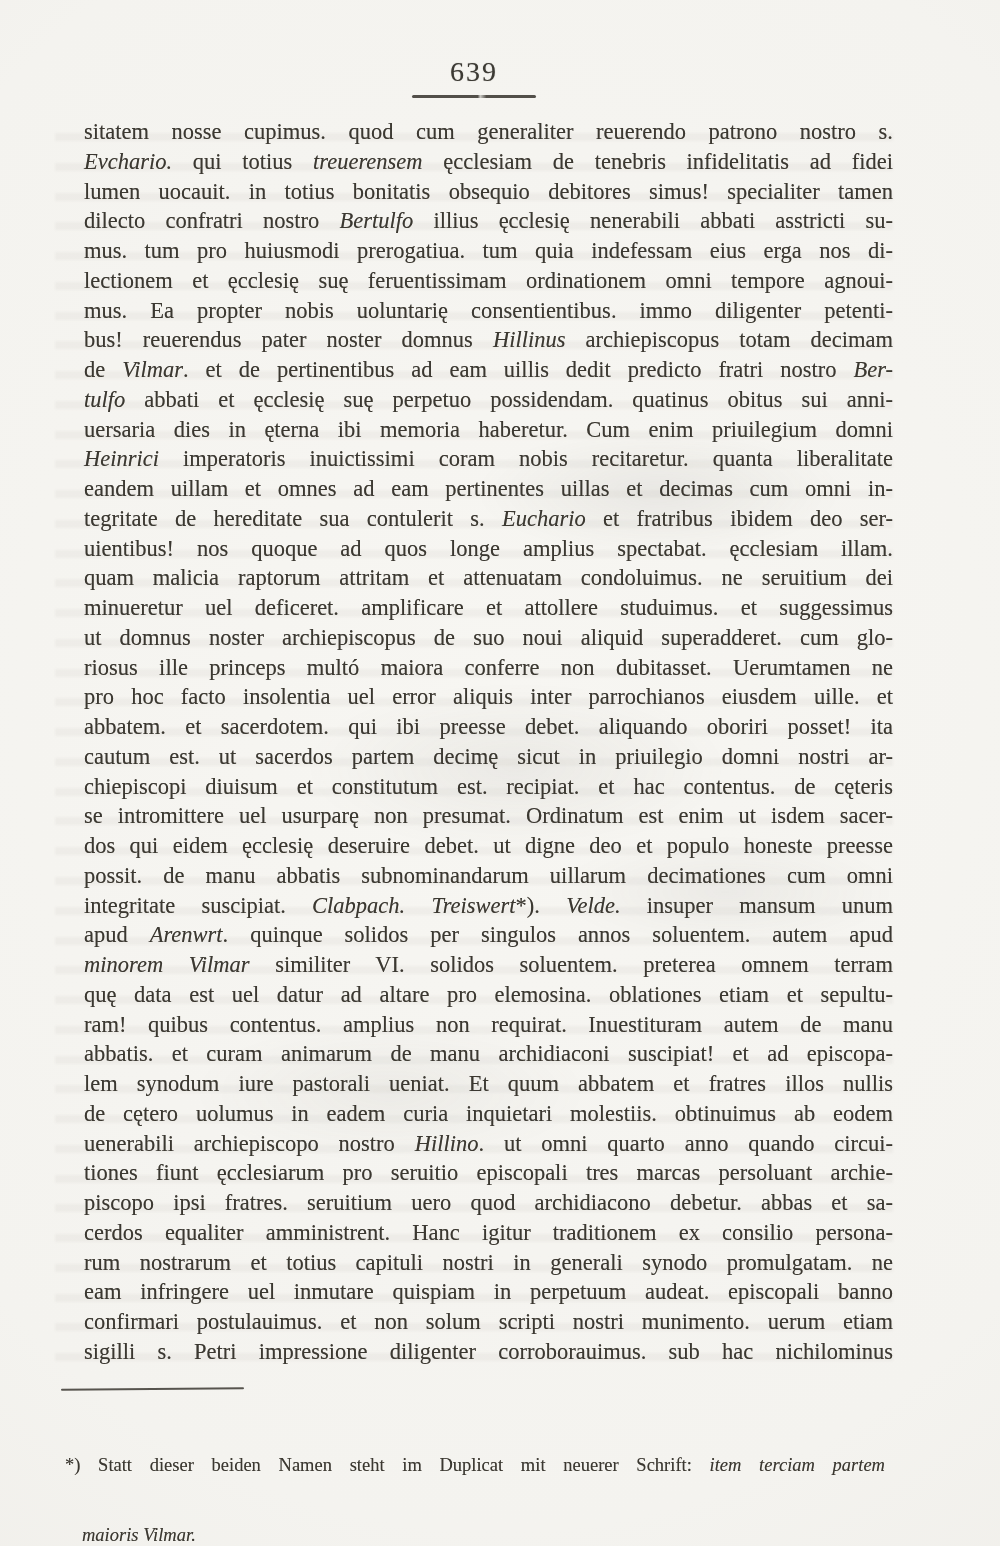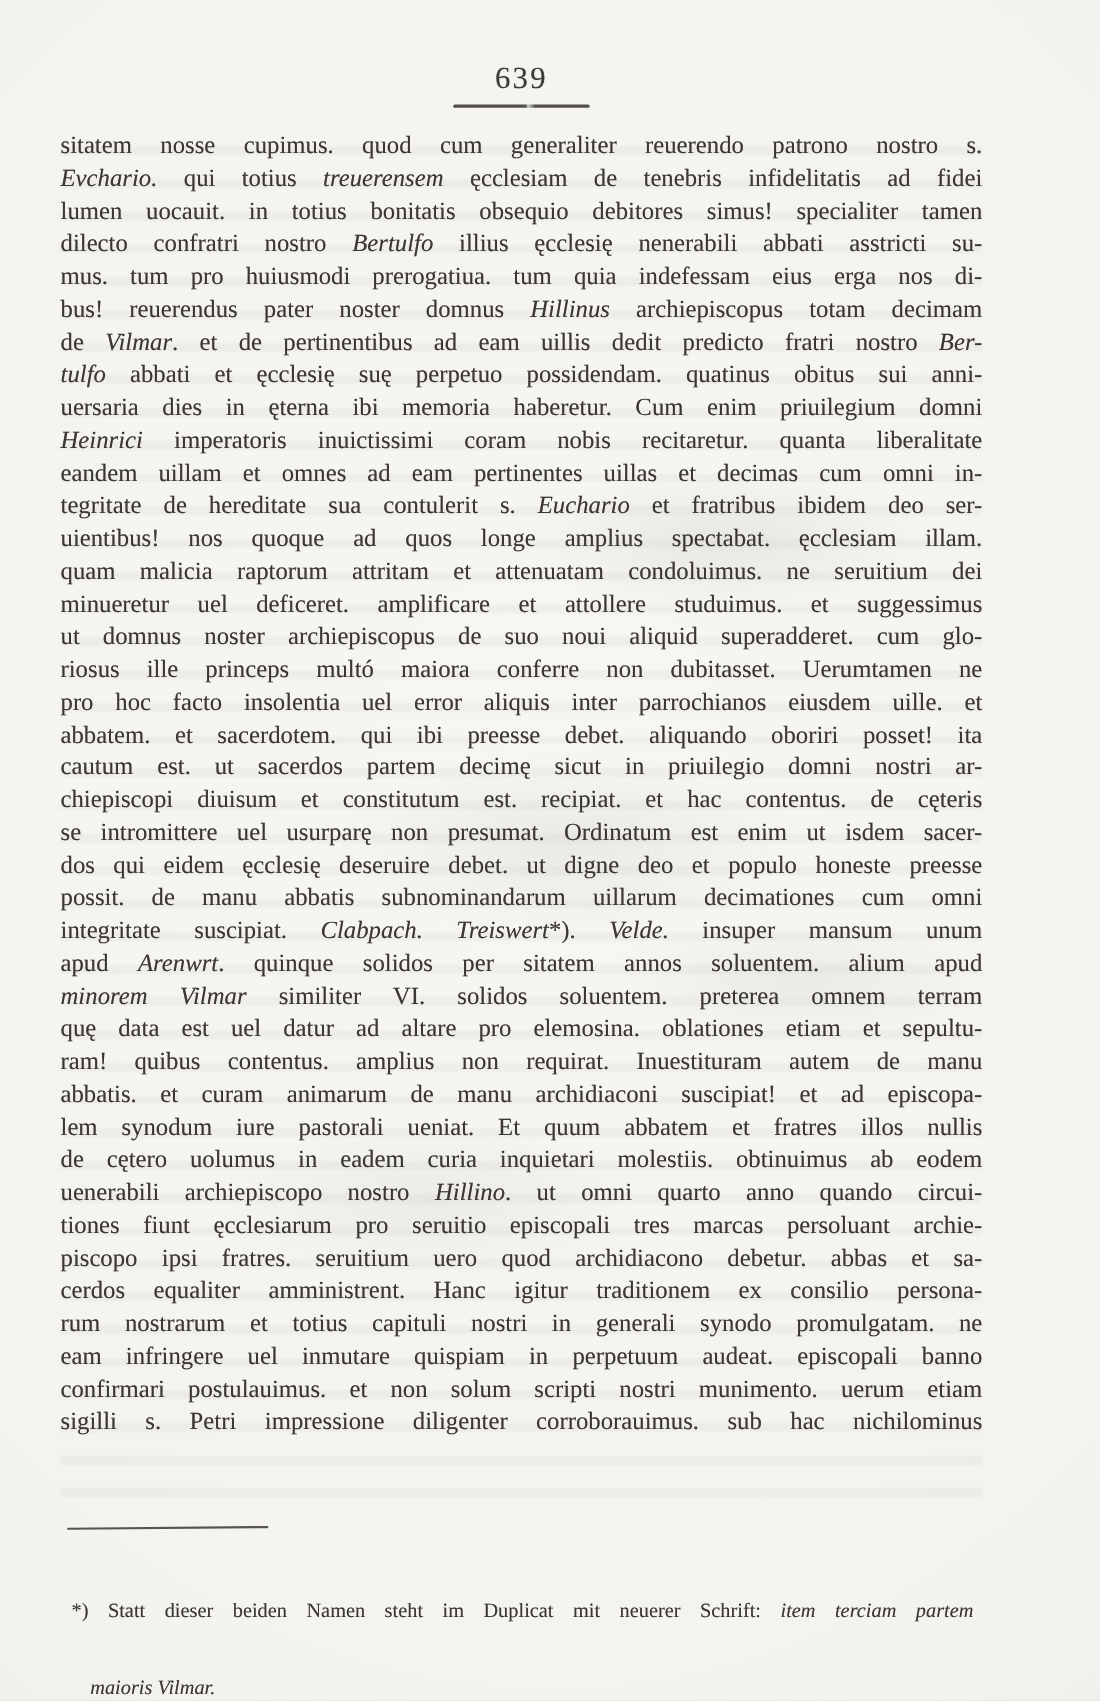--- a/index.html
+++ b/index.html
@@ -40,21 +40,21 @@
     background:linear-gradient(90deg,#524f49 0%,#524f49 53%,rgba(82,79,73,0.25) 55%,#524f49 60%,#524f49 100%);
     border-radius:2px;
   }
   .body-text{
     position:absolute;top:117px;left:55px;width:838px;
     font-size:22.5px;line-height:29.76px;
     text-shadow:0 0 0.6px rgba(59,56,49,0.45);
   }
   .line{
     text-align:justify;text-align-last:justify;
-    height:29.76px;white-space:normal;
+    height:29.76px;white-space:normal;margin-left:29px;
   }
   .line span{white-space:normal;}
   .it{font-style:italic;}
   .fn-rule{
     position:absolute;top:1388px;left:61px;width:183px;height:2px;
     background:#57544e;transform:rotate(-0.5deg);border-radius:1px;
   }
   .footnote{
     position:absolute;top:1409px;left:65px;width:820px;
     font-size:18.5px;line-height:25.5px;color:#3b3831;
@@ -74,41 +74,43 @@
     <div class="pagenum">639</div>
     <div class="pagenum-rule"></div>
   </div>
 
   <main class="body-text">
       <div class="line"><span>sitatem nosse cupimus. quod cum generaliter reuerendo patrono nostro s.</span></div>
       <div class="line"><span class="it">Evchario.</span><span> qui totius </span><span class="it">treuerensem</span><span> ęcclesiam de tenebris infidelitatis ad fidei</span></div>
       <div class="line"><span>lumen uocauit. in totius bonitatis obsequio debitores simus! specialiter tamen</span></div>
       <div class="line"><span>dilecto confratri nostro </span><span class="it">Bertulfo</span><span> illius ęcclesię nenerabili abbati asstricti su-</span></div>
       <div class="line"><span>mus. tum pro huiusmodi prerogatiua. tum quia indefessam eius erga nos di-</span></div>
+      <div class="line"><span>lectionem et ęcclesię suę feruentissimam ordinationem omni tempore agnoui-</span></div>
+      <div class="line"><span>mus. Ea propter nobis uoluntarię consentientibus. immo diligenter petenti-</span></div>
       <div class="line"><span>bus! reuerendus pater noster domnus </span><span class="it">Hillinus</span><span> archiepiscopus totam decimam</span></div>
       <div class="line"><span>de </span><span class="it">Vilmar</span><span>. et de pertinentibus ad eam uillis dedit predicto fratri nostro </span><span class="it">Ber-</span></div>
       <div class="line"><span class="it">tulfo</span><span> abbati et ęcclesię suę perpetuo possidendam. quatinus obitus sui anni-</span></div>
       <div class="line"><span>uersaria dies in ęterna ibi memoria haberetur. Cum enim priuilegium domni</span></div>
       <div class="line"><span class="it">Heinrici</span><span> imperatoris inuictissimi coram nobis recitaretur. quanta liberalitate</span></div>
       <div class="line"><span>eandem uillam et omnes ad eam pertinentes uillas et decimas cum omni in-</span></div>
       <div class="line"><span>tegritate de hereditate sua contulerit s. </span><span class="it">Euchario</span><span> et fratribus ibidem deo ser-</span></div>
       <div class="line"><span>uientibus! nos quoque ad quos longe amplius spectabat. ęcclesiam illam.</span></div>
       <div class="line"><span>quam malicia raptorum attritam et attenuatam condoluimus. ne seruitium dei</span></div>
       <div class="line"><span>minueretur uel deficeret. amplificare et attollere studuimus. et suggessimus</span></div>
       <div class="line"><span>ut domnus noster archiepiscopus de suo noui aliquid superadderet. cum glo-</span></div>
       <div class="line"><span>riosus ille princeps multó maiora conferre non dubitasset. Uerumtamen ne</span></div>
       <div class="line"><span>pro hoc facto insolentia uel error aliquis inter parrochianos eiusdem uille. et</span></div>
       <div class="line"><span>abbatem. et sacerdotem. qui ibi preesse debet. aliquando oboriri posset! ita</span></div>
       <div class="line"><span>cautum est. ut sacerdos partem decimę sicut in priuilegio domni nostri ar-</span></div>
       <div class="line"><span>chiepiscopi diuisum et constitutum est. recipiat. et hac contentus. de cęteris</span></div>
       <div class="line"><span>se intromittere uel usurparę non presumat. Ordinatum est enim ut isdem sacer-</span></div>
       <div class="line"><span>dos qui eidem ęcclesię deseruire debet. ut digne deo et populo honeste preesse</span></div>
       <div class="line"><span>possit. de manu abbatis subnominandarum uillarum decimationes cum omni</span></div>
       <div class="line"><span>integritate suscipiat. </span><span class="it">Clabpach. Treiswert</span><span>*). </span><span class="it">Velde.</span><span> insuper mansum unum</span></div>
-      <div class="line"><span>apud </span><span class="it">Arenwrt</span><span>. quinque solidos per sitatem annos soluentem. alium apud</span></div>
+      <div class="line"><span>apud </span><span class="it">Arenwrt</span><span>. quinque solidos per singulos annos soluentem. autem apud</span></div>
       <div class="line"><span class="it">minorem Vilmar</span><span> similiter VI. solidos soluentem. preterea omnem terram</span></div>
       <div class="line"><span>quę data est uel datur ad altare pro elemosina. oblationes etiam et sepultu-</span></div>
       <div class="line"><span>ram! quibus contentus. amplius non requirat. Inuestituram autem de manu</span></div>
       <div class="line"><span>abbatis. et curam animarum de manu archidiaconi suscipiat! et ad episcopa-</span></div>
       <div class="line"><span>lem synodum iure pastorali ueniat. Et quum abbatem et fratres illos nullis</span></div>
       <div class="line"><span>de cętero uolumus in eadem curia inquietari molestiis. obtinuimus ab eodem</span></div>
       <div class="line"><span>uenerabili archiepiscopo nostro </span><span class="it">Hillino</span><span>. ut omni quarto anno quando circui-</span></div>
       <div class="line"><span>tiones fiunt ęcclesiarum pro seruitio episcopali tres marcas persoluant archie-</span></div>
       <div class="line"><span>piscopo ipsi fratres. seruitium uero quod archidiacono debetur. abbas et sa-</span></div>
       <div class="line"><span>cerdos equaliter amministrent. Hanc igitur traditionem ex consilio persona-</span></div>

